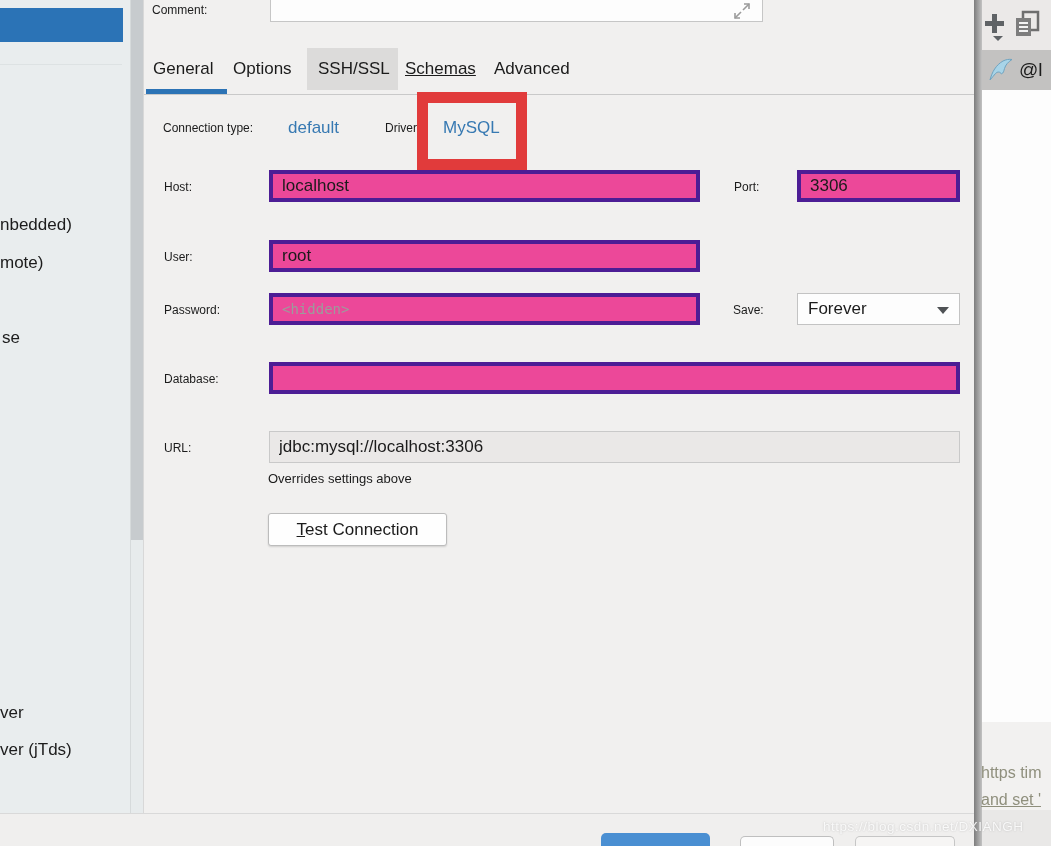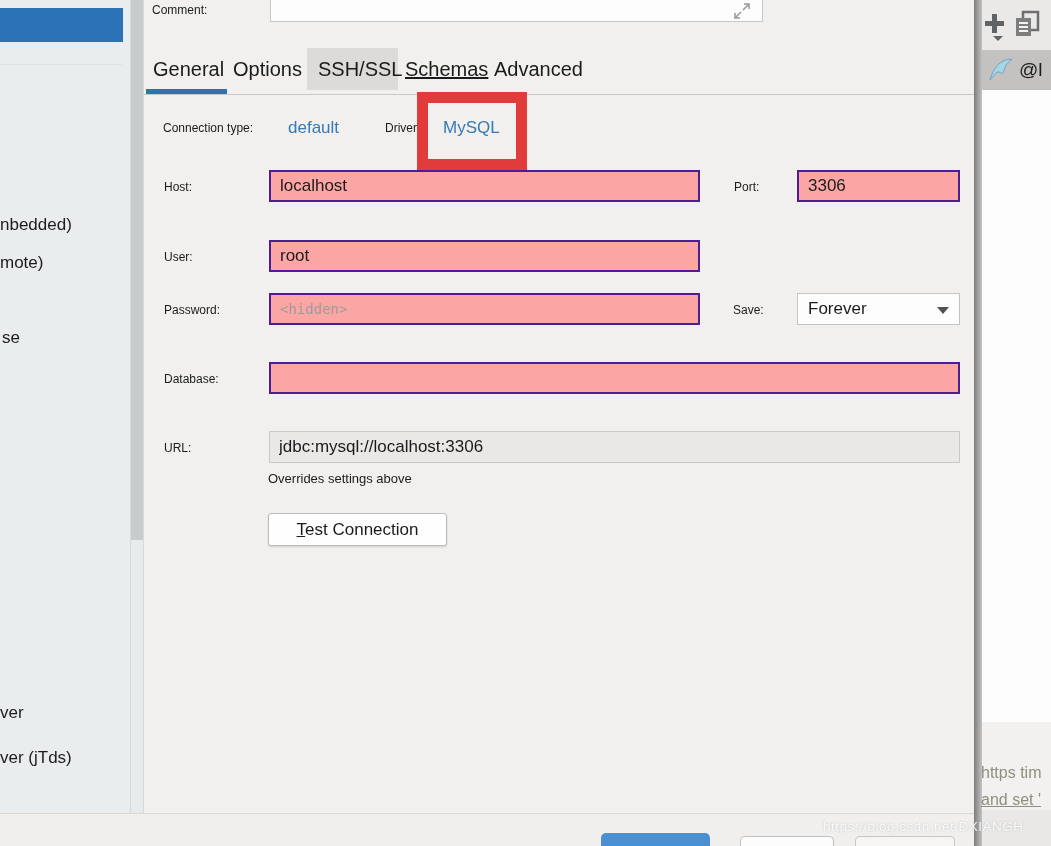--- a/index.html
+++ b/index.html
@@ -32,34 +32,34 @@
   .link { font-size: 17px; color: #3779b2; line-height: 22px; white-space: nowrap; cursor: pointer; }
 
   .comment-input {
     left: 270px; top: -12px; width: 493px; height: 34px;
     background: #fdfdfd; border: 1px solid #c6c6c6;
     font: 16px "Liberation Sans", sans-serif; padding: 0 26px 0 9px;
   }
   .expand-icon { left: 733px; top: 2px; width: 18px; height: 18px; }
 
   
-  .tab-label { font-size: 20px; color: #1b1b1b; line-height: 22px; cursor: pointer; white-space: nowrap; }
+  .tab-label { font-size: 17px; color: #1b1b1b; line-height: 22px; cursor: pointer; white-space: nowrap; }
   .tab-hover-bg { left: 307px; top: 48px; width: 91px; height: 42px; background: #dcdbda; }
   .tab-underline { left: 146px; top: 89px; width: 81px; height: 5px; background: #2c73b5; }
   .tabbar-border { left: 144px; top: 94px; width: 830px; height: 1px; background: #c9c9c9; }
 
   
   .red-annotation {
     left: 417px; top: 92px; width: 110px; height: 78px;
     border: 11px solid #e13b3b; z-index: 30; pointer-events: none;
   }
 
   
   .field {
-    background: #fca5a5; border: 2px solid #4c1d95;
+    background: #ec4899; border: 4px solid #4c1d95;
     font: 17px "Liberation Sans", sans-serif; color: #1b1b1b;
     padding: 0 9px; height: 32px;
   }
   .field::placeholder { font-family: "DejaVu Sans Mono", monospace; font-size: 14px; color: #9c9c9c; }
   .field-ro { background: #eae8e7; border: 1px solid #c9c9c9; }
   .hint { font-size: 13px; color: #1b1b1b; }
 
   .dropdown {
     left: 797px; top: 293px; width: 163px; height: 32px;
     background: #fdfdfd; border: 1px solid #c3c3c3;
@@ -112,21 +112,21 @@
 
 <div id="root">
 
   <div class="abs sidebar">
     <div class="abs sidebar-selected-bar"></div>
     <div class="abs sidebar-divider"></div>
     <div class="abs side-item" style="left:0; top:214px;">nbedded)</div>
     <div class="abs side-item" style="left:0; top:252px;">mote)</div>
     <div class="abs side-item" style="left:2px; top:327px;">se</div>
     <div class="abs side-item" style="left:0; top:702px;">ver</div>
-    <div class="abs side-item" style="left:0; top:739px;margin-top:8px;">ver (jTds)</div>
+    <div class="abs side-item" style="left:0; top:739px;">ver (jTds)</div>
   </div>
 
   <div class="abs scroll-track"></div>
   <div class="abs scroll-thumb"></div>
   <div class="abs main-left-border"></div>
 
   <div class="abs main-panel"></div>
 
   <div class="abs label" style="left:152px; top:-1px;">Comment:</div>
   <input class="abs comment-input" type="text" value="" style="">

